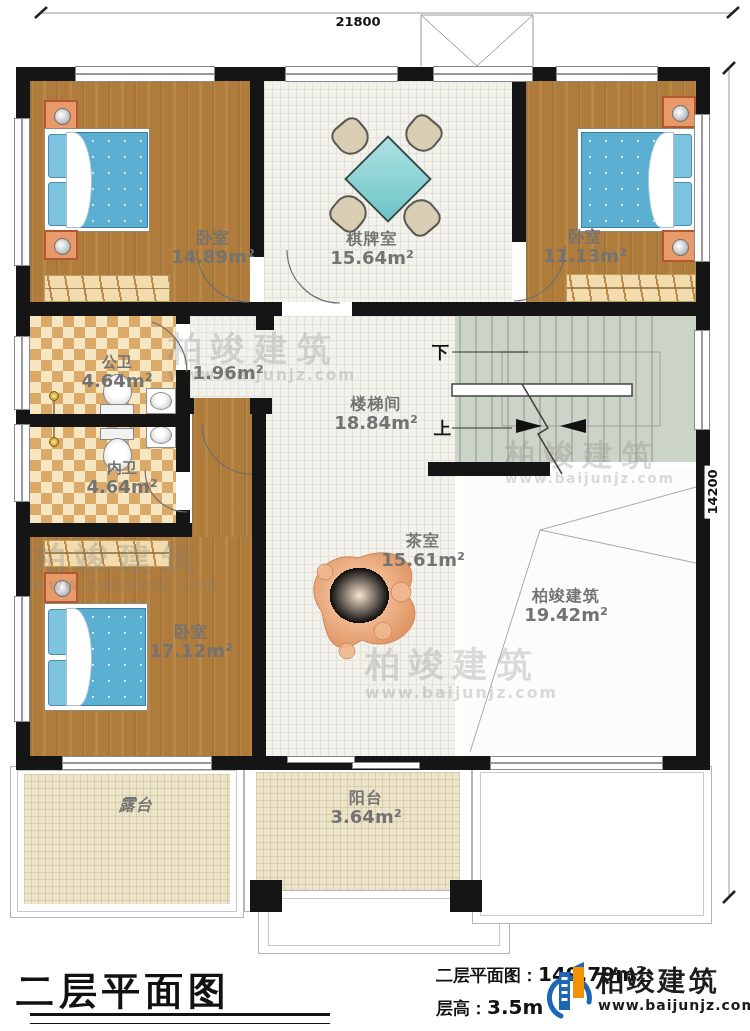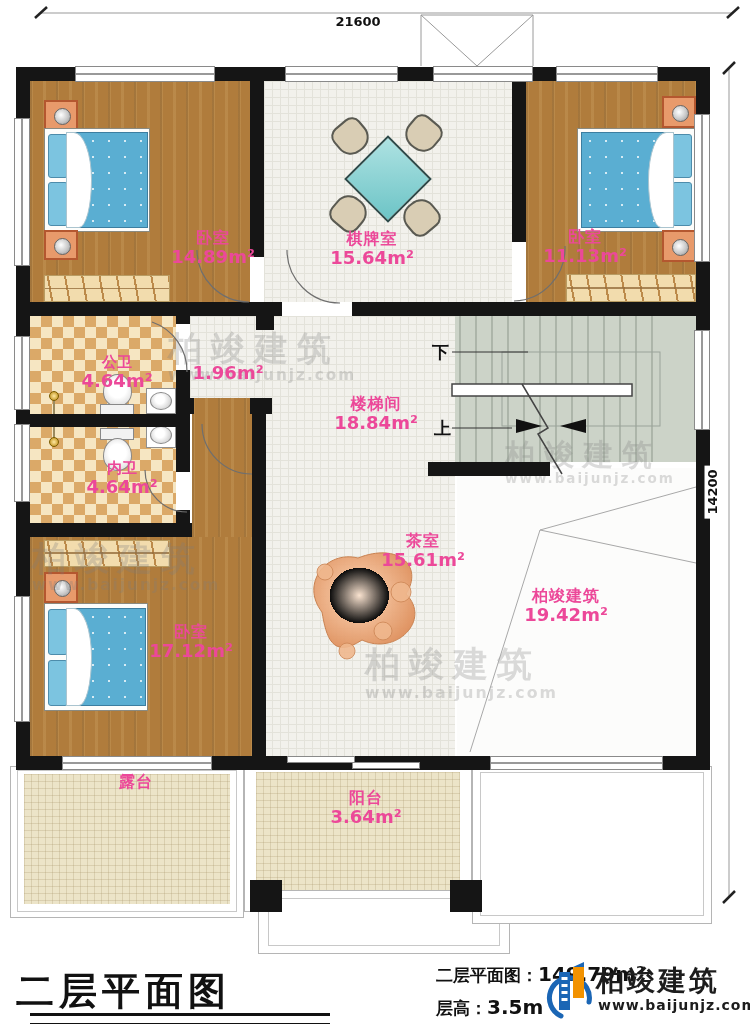--- a/index.html
+++ b/index.html
@@ -42,21 +42,21 @@
         background-image:linear-gradient(to bottom,transparent 46%,rgba(150,110,60,.8) 46%,rgba(150,110,60,.8) 52%,transparent 52%),
                          repeating-linear-gradient(80deg,transparent 0 6px,rgba(170,110,40,.75) 6px 8px,transparent 8px 17px);}
   .table{background:linear-gradient(135deg,#aee2e2,#6cc4c6);border:2px solid #2e4a4a;transform:rotate(45deg);}
   .chair{width:34px;height:34px;background:#d9cdb4;border:2px solid #5a5a52;border-radius:30% 30% 45% 45%;}
   .counter{background:#fff;border:1px solid #909090;}
   .basin{background:radial-gradient(circle at 45% 40%,#fff 30%,#d8d8d8 70%,#aaa);border:1px solid #8a8a8a;border-radius:50%;}
   .toiletbowl{background:radial-gradient(circle at 50% 45%,#fff 40%,#e3e3e3 75%,#bbb);border:1px solid #888;border-radius:50% 50% 50% 50%/55% 55% 45% 45%;}
   .toilettank{background:#f2f2f2;border:1px solid #888;}
   .knob{border-radius:50%;background:radial-gradient(circle,#ffe8a0,#b8860b);border:1px solid #7a5c00;}
   
-  .rlabel{position:absolute;transform:translateX(-50%);text-align:center;font-weight:bold;white-space:nowrap;z-index:7;color:#ec4899;}
+  .rlabel{position:absolute;transform:translateX(-50%);text-align:center;font-weight:bold;white-space:nowrap;z-index:7;color:#737373;}
   .rname{display:block;font-size:16px;letter-spacing:1px;line-height:1.05;}
   .rname-s{display:block;font-size:15px;letter-spacing:0;line-height:1.05;}
   .rarea{display:block;font-size:18px;line-height:1.15;}
   .dirlabel{position:absolute;font-size:17px;font-weight:bold;z-index:7;}
   .dim{position:absolute;font-size:13px;font-weight:bold;background:#fff;padding:0 4px;z-index:7;}
   
   .wm{position:absolute;z-index:3;color:rgba(125,125,125,.28);font-weight:bold;white-space:nowrap;line-height:1.1;}
   .wm .b1{display:block;letter-spacing:9px;}
   .wm .b2{display:block;font-size:.45em;letter-spacing:2px;}
   
@@ -303,29 +303,29 @@
       <span class="rarea">15.61m²</span>
   </div>
   <div class="rlabel" style="left:566px;top:588px;">
     <span class="rname">柏竣建筑</span>
       <span class="rarea">19.42m²</span>
   </div>
   <div class="rlabel" style="left:191px;top:624px;">
     <span class="rname">卧室</span>
       <span class="rarea">17.12m²</span>
   </div>
-  <div class="rlabel" style="left:136px;top:774px;">
+  <div class="rlabel" style="left:136px;top:797px;font-style:italic;">
     <span class="rname">露台</span>
   </div>
   <div class="rlabel" style="left:366px;top:790px;">
     <span class="rname">阳台</span>
       <span class="rarea">3.64m²</span>
   </div>
 
-  <div class="dim" style="left:358px;top:14px;transform:translateX(-50%);">21600</div>
+  <div class="dim" style="left:358px;top:14px;transform:translateX(-50%);">21800</div>
   <div class="dim" style="left:712px;top:492px;transform:translate(-50%,-50%) rotate(-90deg);">14200</div>
 
   <div class="f-title">二层平面图</div>
   <div class="f-underline"></div>
   <div class="f-line1">
     <span class="f-lab">二层平面图：</span><span class="f-val">149.79m²</span>
   </div>
   <div class="f-line2">
     <span class="f-lab">层高：</span><span class="f-val">3.5m</span>
   </div>

